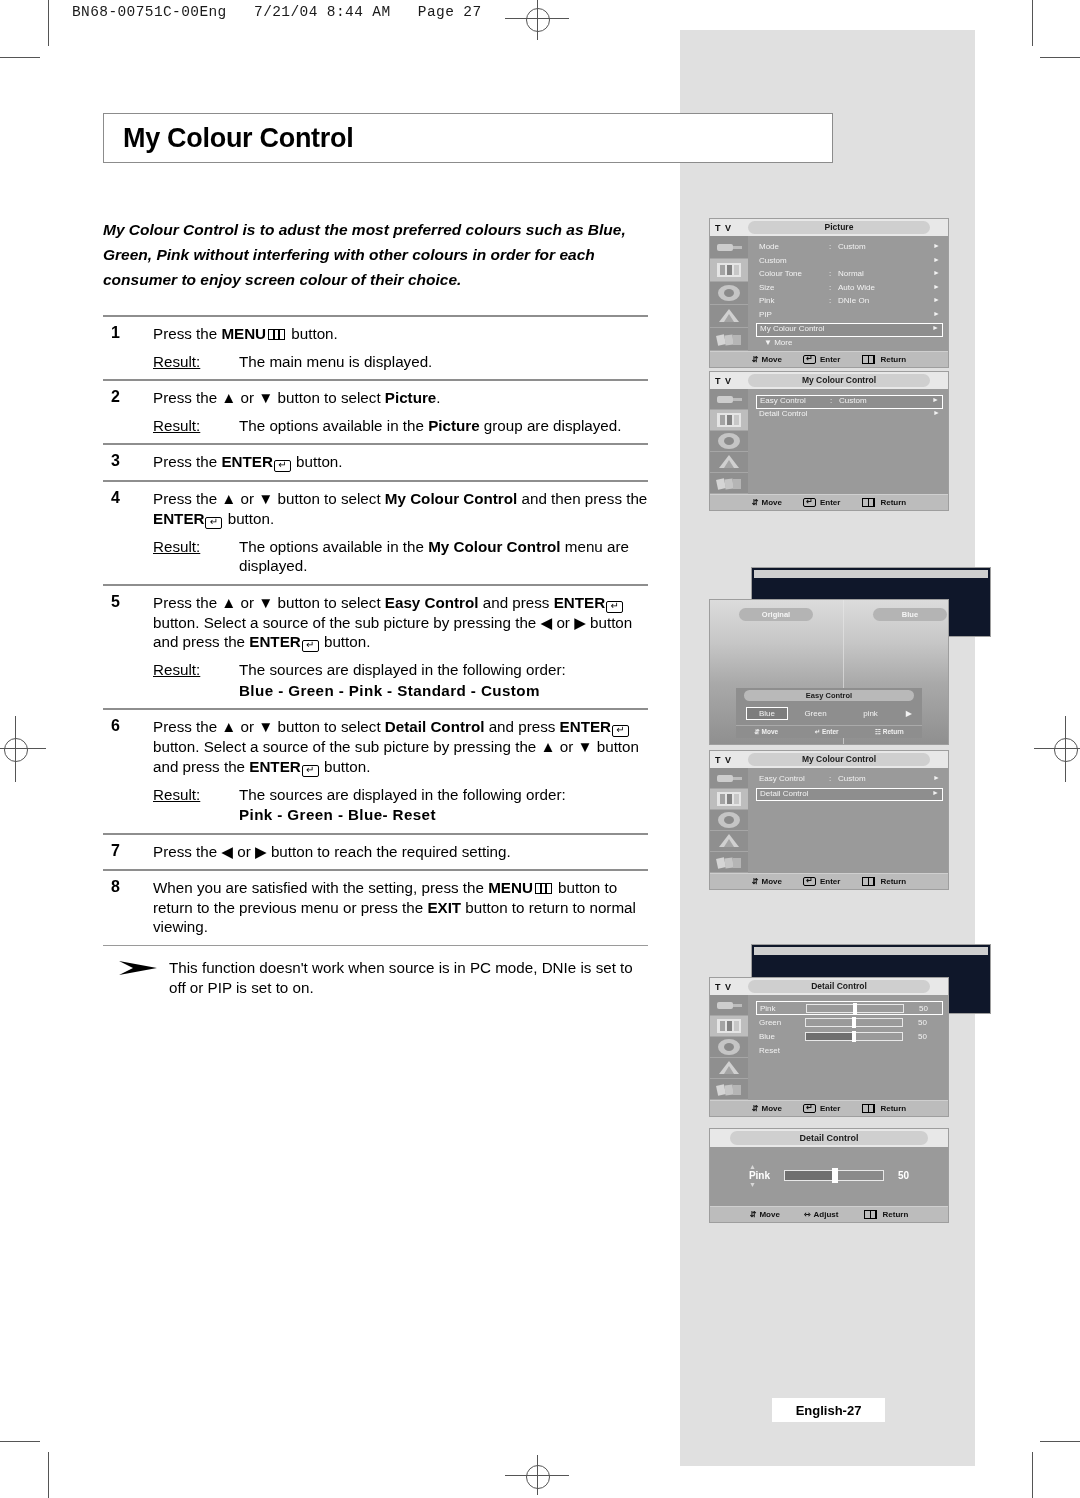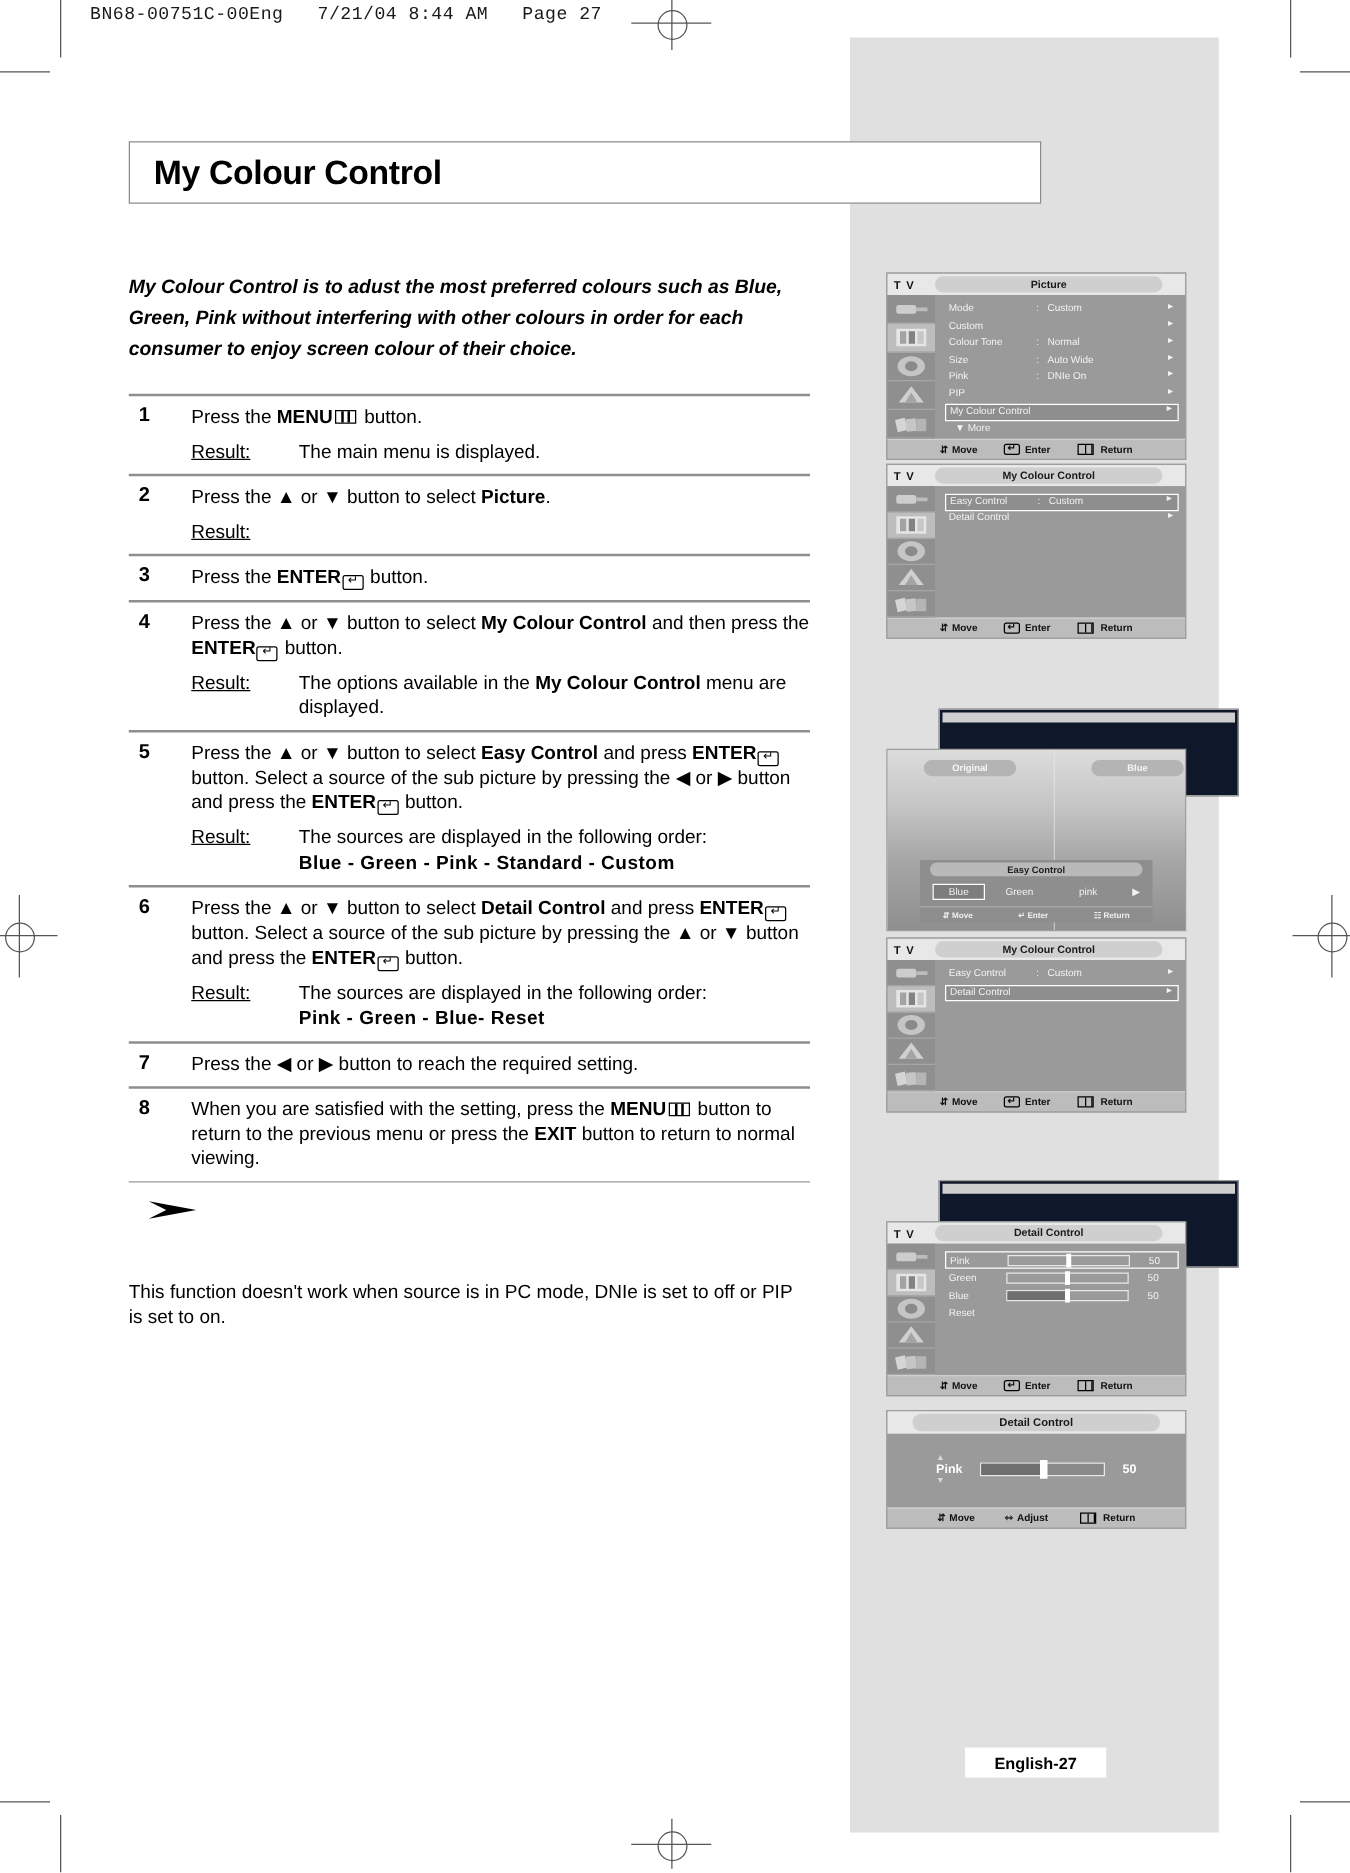--- a/index.html
+++ b/index.html
@@ -60,21 +60,21 @@
   }
   .step-body{flex:1;font-size:15.2px;line-height:19.5px;color:#000;}
   .step-body b{font-weight:bold;}
   .result{display:flex;margin-top:8px;}
   .result-lbl{
     width:86px;flex:0 0 86px;text-decoration:underline;font-size:15.2px;
   }
   .result-txt{flex:1;font-size:15.2px;line-height:19.5px;}
   .order{font-weight:bold;letter-spacing:.4px;display:block;margin-top:1px;}
 
-  .note{display:flex;padding:12px 0 6px 0;flex-direction:column;}
+  .note{display:flex;padding:12px 0 6px 0;}
   .note-arrow{width:66px;flex:0 0 66px;padding-left:14px;box-sizing:border-box;}
   .note-txt{flex:1;font-size:15.2px;line-height:20px;}
 
   
   .menu-glyph{
     display:inline-block;width:17px;height:11px;border:1.6px solid #000;
     position:relative;vertical-align:-1px;margin:0 2px;box-sizing:border-box;
   }
   .menu-glyph::before,.menu-glyph::after{
     content:"";position:absolute;top:0;bottom:0;width:1.6px;background:#000;
@@ -260,20 +260,21 @@
   </div>
 
   <div class="rule"></div>
 
   <div class="step">
     <div class="step-num">2</div>
     <div class="step-body">
       <span>Press the ▲ or ▼ button to select </span><b>Picture</b><span>.</span>
       <div class="result">
         <div class="result-lbl">Result:</div>
+        <div class="result-txt"><span>The options available in the </span><b>Picture</b><span> group are displayed.</span></div>
       </div>
     </div>
   </div>
 
   <div class="rule"></div>
 
   <div class="step">
     <div class="step-num">3</div>
     <div class="step-body">
       <span>Press the </span><b>ENTER</b><span class="enter-glyph"><span>↵</span></span><span> button.</span>

